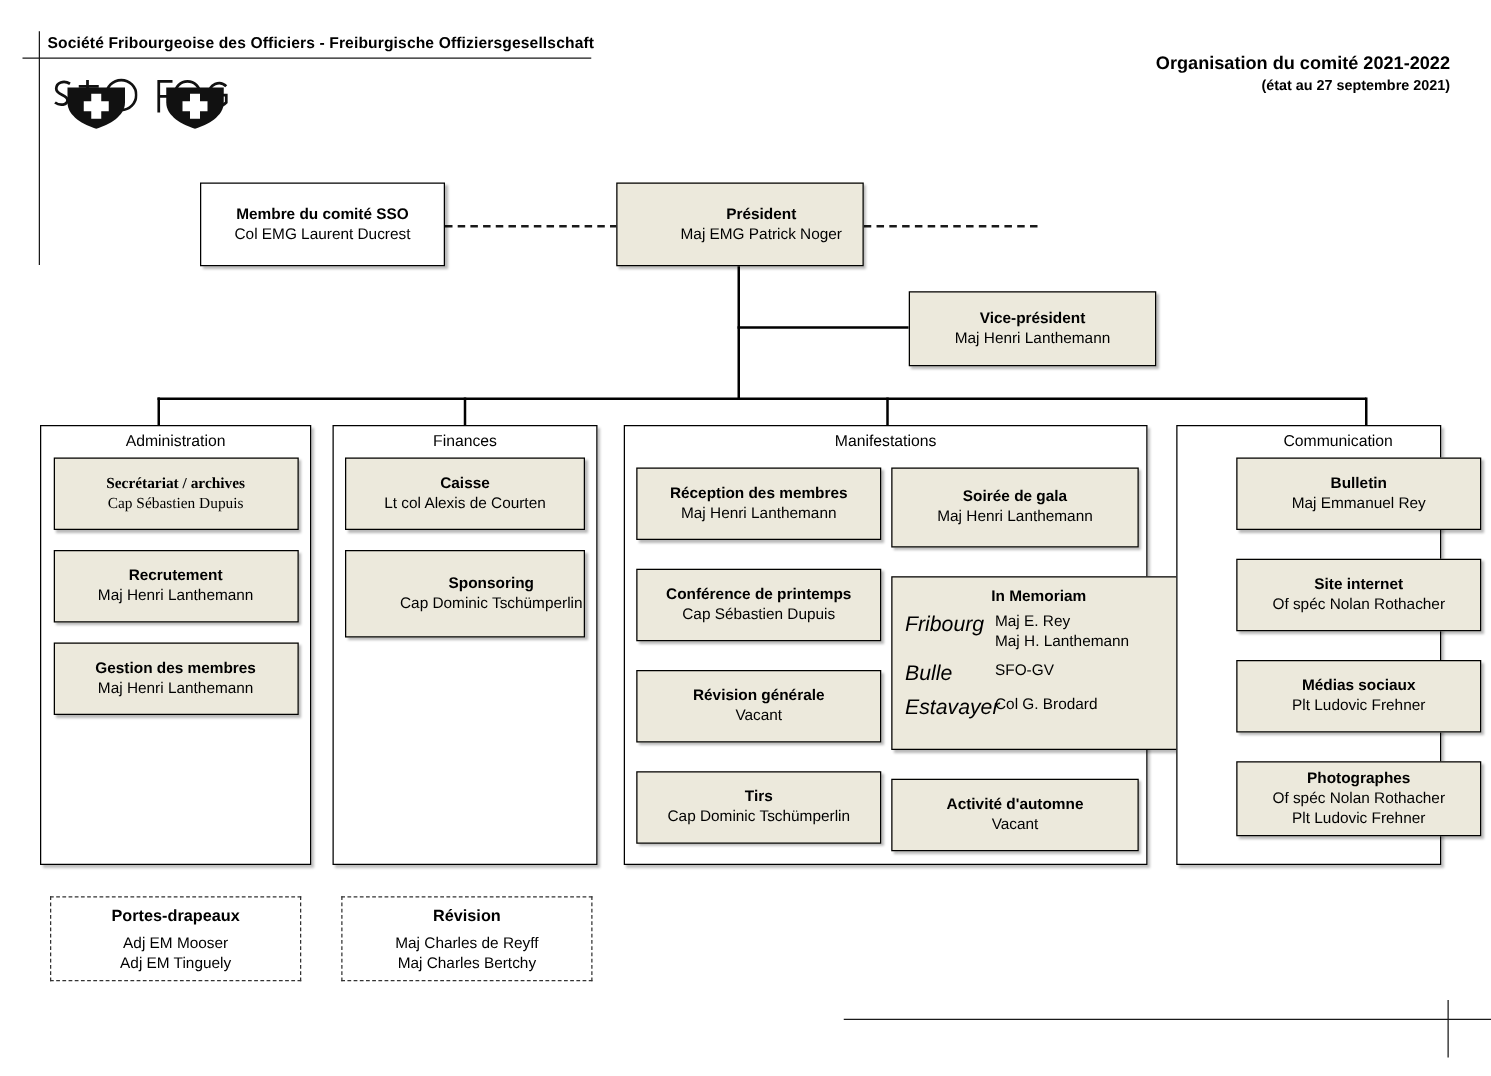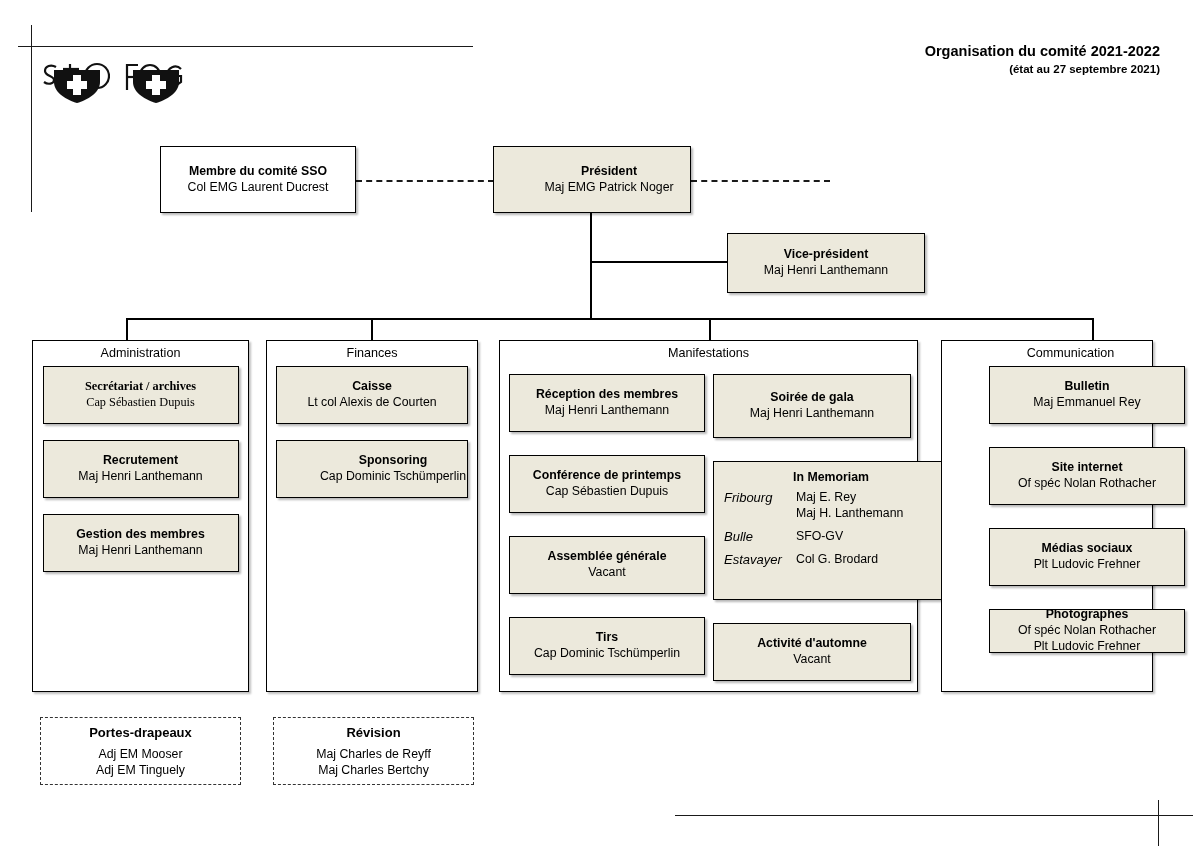--- a/index.html
+++ b/index.html
@@ -103,21 +103,21 @@
   .memoriam{
     box-sizing:border-box;
     border:1px solid #000;
     background:#ece9dc;
     box-shadow:2px 2px 2px rgba(0,0,0,.28);
     padding:8px 10px 6px 10px;
   }
   .memoriam .ttl{ font-weight:bold; font-size:12.3px; text-align:center; margin-bottom:6px;}
   .mem-row{ display:flex; align-items:flex-start; margin-bottom:7px; }
   .mem-row:last-child{ margin-bottom:0; }
-  .mem-key{ font-style:italic; font-size:13px; width:72px; flex:0 0 72px; }
+  .mem-key{ font-style:italic; font-size:17px; width:72px; flex:0 0 72px; }
   .mem-val{ font-size:12.3px; line-height:1.3; }
 
   
   .dbox{
     position:absolute;
     box-sizing:border-box;
     border:1.5px dashed #333;
     background:#ffffff;
     display:flex; flex-direction:column;
     align-items:center; justify-content:center;
@@ -131,20 +131,21 @@
   .foot-h{ position:absolute; left:675px; top:815px; width:518px; height:1px; background:#1a1a1a; }
   .foot-v{ position:absolute; left:1158px; top:800px; width:1px; height:46px; background:#1a1a1a; }
 </style>
 </head>
 <body>
 
 <div id="page">
 
   <div class="hdr-vline"></div>
   <div class="hdr-hline"></div>
+  <div class="hdr-title">Société Fribourgeoise des Officiers - Freiburgische Offiziersgesellschaft</div>
 
   <div class="logos">
     <div class="logo">
       <svg width="70" height="47" viewBox="0 0 70 47" aria-hidden="true">
         <g fill="none" stroke="#111" stroke-width="2.2">
           <path d="M16 10c-5 -3 -11 -1 -11 4 0 5 9 5 9 9 0 4 -6 5 -10 2"></path>
           <circle cx="57" cy="19" r="12"></circle>
           <path d="M30 7 v26"></path>
           <path d="M23 12 h16"></path>
         </g>
@@ -216,40 +217,40 @@
       <div class="sub">Maj Henri Lanthemann</div>
     </div>
   </div>
 
   <div class="group" style="left:266px;top:340px;width:212px;height:352px;">
     <div class="g-title">Finances</div>
     <div class="cell" style="margin:0 auto 16px auto;width:192px;height:58px;">
       <div class="ttl">Caisse</div>
       <div class="sub">Lt col Alexis de Courten</div>
     </div>
-    <div class="cell" style="margin:0 auto 0 auto;width:192px;height:58px;padding-left:42px;">
+    <div class="cell" style="margin:0 auto 0 auto;width:192px;height:70px;padding-left:42px;">
       <div class="ttl">Sponsoring</div>
       <div class="sub">Cap Dominic Tschümperlin</div>
     </div>
   </div>
 
   <div class="group" style="left:499px;top:340px;width:419px;height:352px;">
     <div class="g-title">Manifestations</div>
 
     <div style="position:absolute;left:9px;top:33px;width:196px;">
       <div class="cell" style="width:196px;height:58px;margin-bottom:23px;">
         <div class="ttl">Réception des membres</div>
         <div class="sub">Maj Henri Lanthemann</div>
       </div>
       <div class="cell" style="width:196px;height:58px;margin-bottom:23px;">
         <div class="ttl">Conférence de printemps</div>
         <div class="sub">Cap Sébastien Dupuis</div>
       </div>
       <div class="cell" style="width:196px;height:58px;margin-bottom:23px;">
-        <div class="ttl">Assemblée générale</div>
+        <div class="ttl">Révision générale</div>
         <div class="sub">Vacant</div>
       </div>
       <div class="cell" style="width:196px;height:58px;">
         <div class="ttl">Tirs</div>
         <div class="sub">Cap Dominic Tschümperlin</div>
       </div>
     </div>
 
     <div style="position:absolute;left:213px;top:33px;width:198px;">
       <div class="cell" style="width:198px;height:64px;margin-bottom:23px;">
@@ -290,21 +291,21 @@
       <div class="sub">Maj Emmanuel Rey</div>
     </div>
     <div class="cell" style="margin:0 auto 23px auto;width:196px;height:58px;justify-content:center;">
       <div class="ttl">Site internet</div>
       <div class="sub">Of spéc Nolan Rothacher</div>
     </div>
     <div class="cell" style="margin:0 auto 23px auto;width:196px;height:58px;">
       <div class="ttl">Médias sociaux</div>
       <div class="sub">Plt Ludovic Frehner</div>
     </div>
-    <div class="cell" style="margin:0 auto 0 auto;width:196px;height:44px;">
+    <div class="cell" style="margin:0 auto 0 auto;width:196px;height:60px;">
       <div class="ttl">Photographes</div>
       <div class="sub">Of spéc Nolan Rothacher</div>
       <div class="sub">Plt Ludovic Frehner</div>
     </div>
   </div>
 
   <div class="dbox" style="left:40px;top:717px;width:201px;height:68px;">
     <div class="ttl">Portes-drapeaux</div>
     <div class="sub">Adj EM Mooser</div>
     <div class="sub">Adj EM Tinguely</div>

